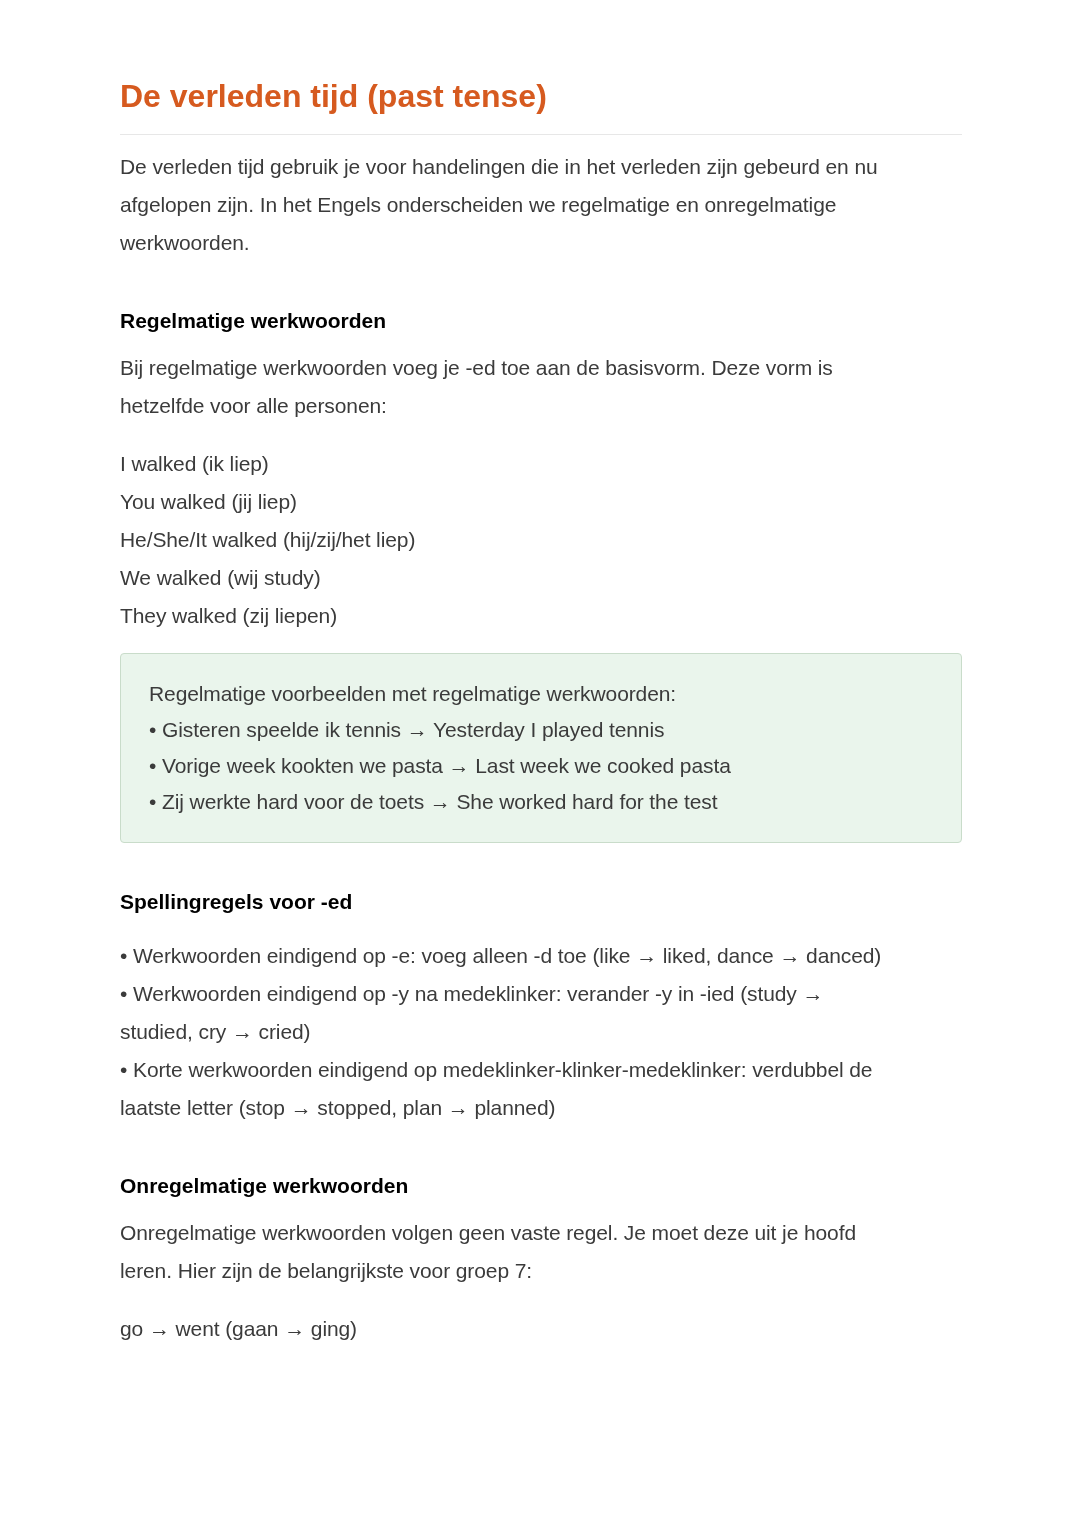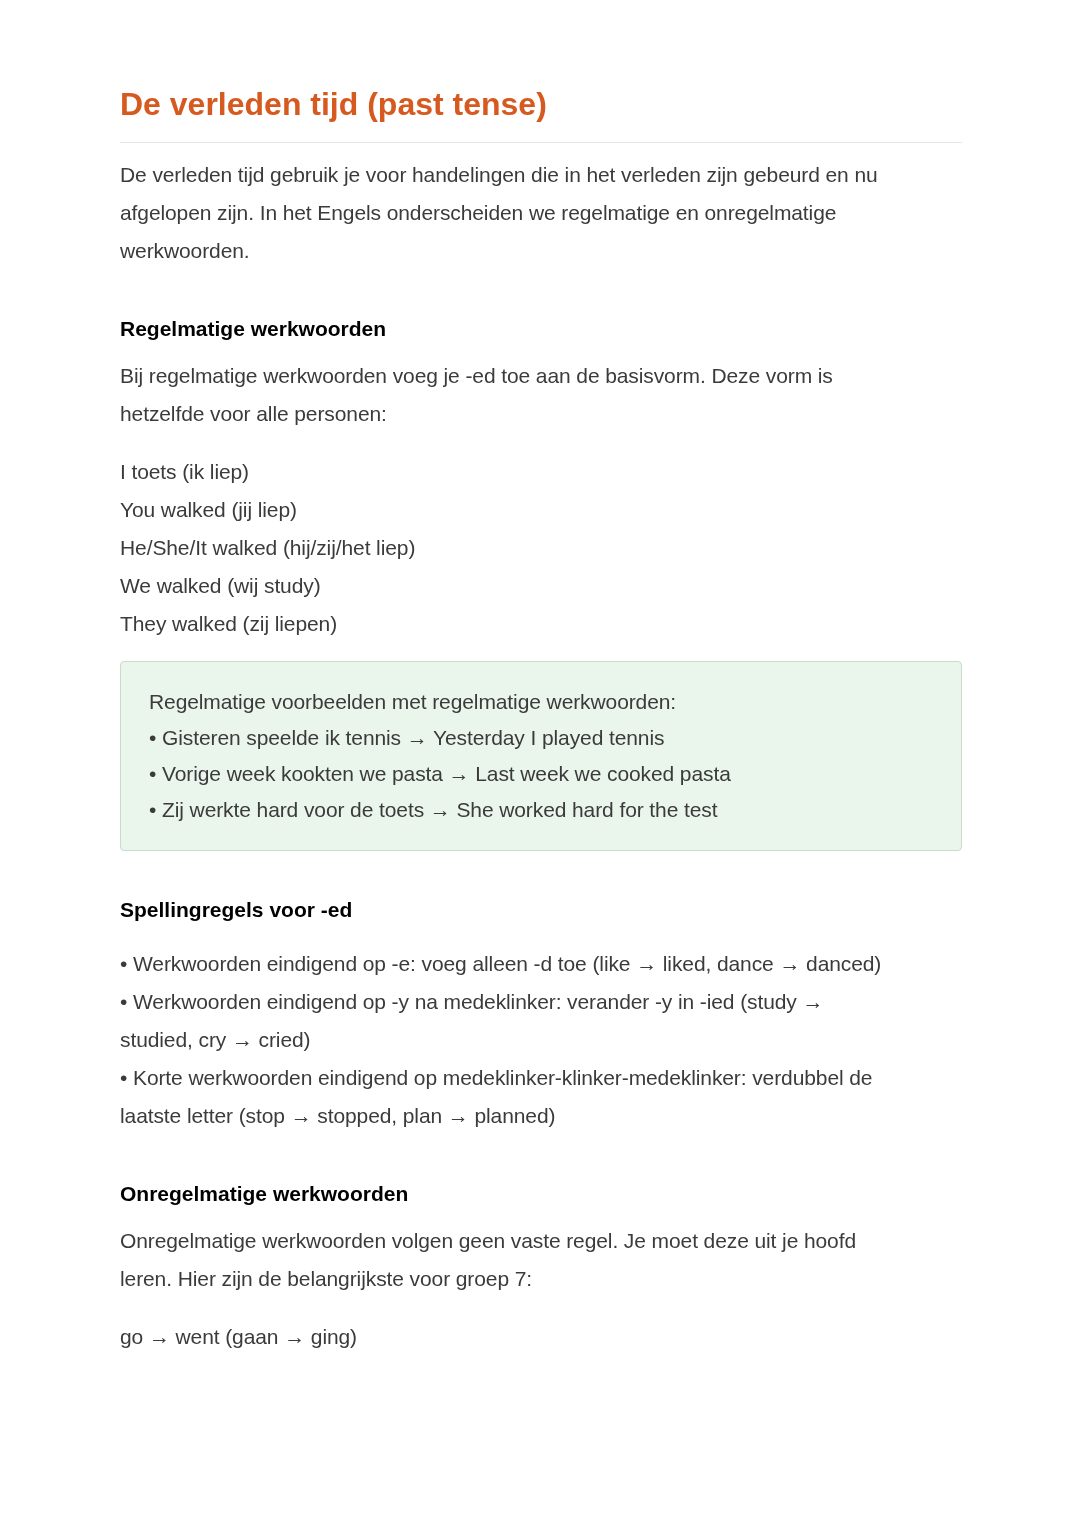--- a/index.html
+++ b/index.html
@@ -11,21 +11,21 @@
     position: relative;
     width: 1080px;
     height: 1527px;
     background: #ffffff;
     overflow: hidden;
     font-family: "Liberation Sans", "DejaVu Sans", sans-serif;
   }
   .content {
     position: absolute;
     left: 120px;
-    top: 12px;
+    top: 4px;
     width: 842px;
     padding-top: 70px;
     color: #3b3b3b;
     font-size: 21px;
     line-height: 38px;
     letter-spacing: -0.1px;
   }
   h1.doc-title {
     margin: 0;
     padding-bottom: 16px;
@@ -73,21 +73,21 @@
 
     <div class="para">De verleden tijd gebruik je voor handelingen die in het verleden zijn gebeurd en nu
 afgelopen zijn. In het Engels onderscheiden we regelmatige en onregelmatige
 werkwoorden.</div>
 
     <h2 class="sec-heading">Regelmatige werkwoorden</h2>
     <div class="para">Bij regelmatige werkwoorden voeg je -ed toe aan de basisvorm. Deze vorm is
 hetzelfde voor alle personen:</div>
 
     <div class="line-block">
-      <div class="line">I toets (ik liep)</div>
+      <div class="line">I walked (ik liep)</div>
       <div class="line">You walked (jij liep)</div>
       <div class="line">He/She/It walked (hij/zij/het liep)</div>
       <div class="line">We walked (wij study)</div>
       <div class="line">They walked (zij liepen)</div>
     </div>
 
     <div class="example-box">
       <div class="line">Regelmatige voorbeelden met regelmatige werkwoorden:</div>
       <div class="line">• Gisteren speelde ik tennis → Yesterday I played tennis</div>
       <div class="line">• Vorige week kookten we pasta → Last week we cooked pasta</div>

